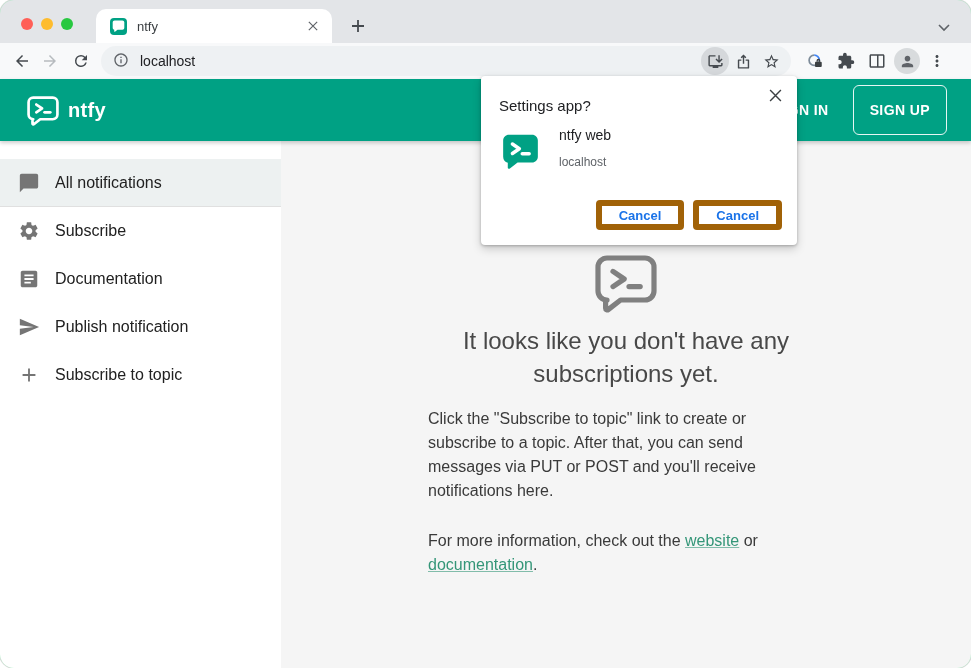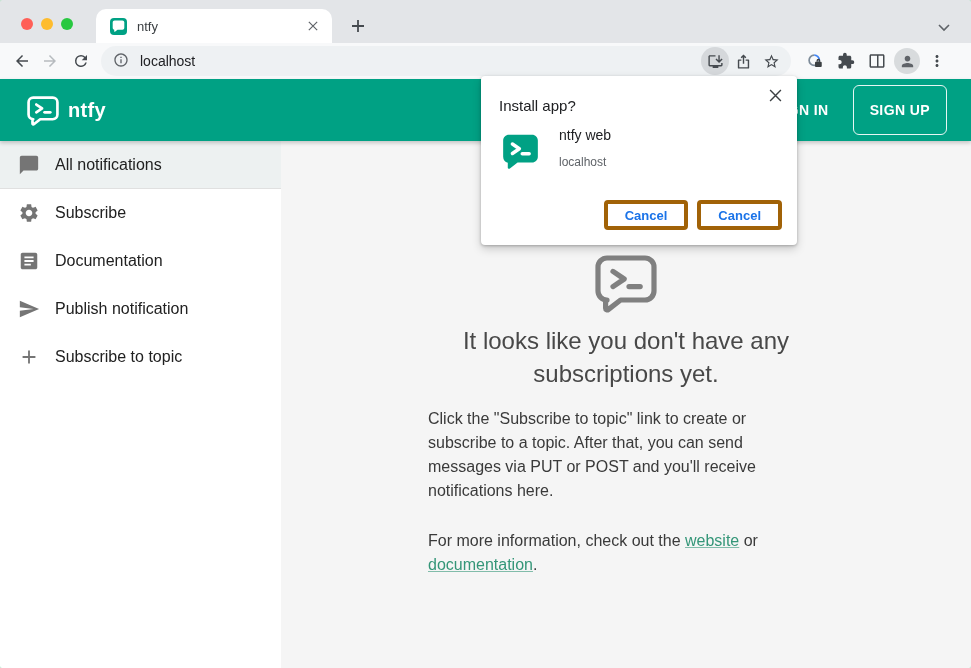--- a/index.html
+++ b/index.html
@@ -10,21 +10,21 @@
     --icon-gray:#5f6368;
     --side-icon:#757575;
     --txt:#212121;
     --strip:#e3e5e8;
     --toolbar:#f8f9fa;
     --pill:#eef1f3;
   }
   *{margin:0;padding:0;box-sizing:border-box;}
   html,body{background:#fff;}
   body{font-family:"Liberation Sans", sans-serif; -webkit-font-smoothing:antialiased;}
-  .window{position:relative;width:971px;height:668px;border-radius:2px;overflow:hidden;
+  .window{position:relative;width:971px;height:668px;border-radius:14px;overflow:hidden;
     background:#86efac;box-shadow:0 0 0 1px rgba(0,0,0,.15);}
 
   
   .tabstrip{position:absolute;top:0;left:0;right:0;height:43px;background:var(--strip);}
   .traffic{position:absolute;top:18px;left:21px;display:flex;gap:8px;}
   .traffic span{width:12px;height:12px;border-radius:50%;display:block;}
   .t-red{background:#ff5f57;} .t-yellow{background:#febc2e;} .t-green{background:#28c840;}
   .tab{position:absolute;left:96px;top:9px;width:236px;height:34px;background:#fff;
     border-radius:10px 10px 0 0;display:flex;align-items:center;padding:0 10px 0 14px;}
   .tab-favicon{width:17px;height:17px;border-radius:4px;background:var(--teal);
@@ -64,21 +64,21 @@
   .brand-logo{margin-left:26px;width:34px;height:31px;color:#fff;flex:none;}
   .brand-name{color:#fff;font-size:20px;font-weight:bold;margin-left:8px;letter-spacing:.3px;}
   .header-actions{position:absolute;right:24px;top:0;height:62px;display:flex;align-items:center;gap:16px;}
   .signin{color:#fff;font-size:14px;font-weight:bold;letter-spacing:.4px;background:none;border:none;
     padding:8px 8px;cursor:pointer;font-family:inherit;}
   .signup{color:#fff;font-size:14px;font-weight:bold;letter-spacing:.4px;background:none;
     border:1.5px solid rgba(255,255,255,.9);border-radius:6px;padding:16px 16px;cursor:pointer;font-family:inherit;}
 
   
   .sidebar{position:absolute;top:141px;left:0;bottom:0;width:296px;background:#fff;
-    border-right:1px solid #e2e2e2;padding-top:0;}
+    border-right:1px solid #e2e2e2;padding-top:18px;}
   .side-item{height:48px;display:flex;align-items:center;padding-left:18px;cursor:pointer;}
   .side-item.selected{background:#edf1f1;border-bottom:1px solid #e0e0e0;}
   .side-item .icn{width:22px;height:22px;flex:none;fill:var(--side-icon);}
   .side-label{font-size:16px;color:var(--txt);margin-left:15px;}
 
   
   .main{position:absolute;top:141px;left:281px;right:0;bottom:0;background:#f5f5f5;
     text-align:center;padding-top:112px;overflow:hidden;}
   .big-logo{width:66px;height:60px;color:#808080;display:block;margin:0 auto;}
   .empty-heading{font-size:24px;line-height:33px;color:#484848;max-width:430px;margin:11px auto 0;font-weight:normal;}
@@ -90,21 +90,21 @@
   
   .dialog{position:absolute;left:481px;top:76px;width:316px;height:169px;background:#fff;
     border-radius:4px;box-shadow:0 1px 3px rgba(0,0,0,.24),0 4px 10px rgba(0,0,0,.18);z-index:50;}
   .dlg-title{position:absolute;left:18px;top:21px;font-size:15px;color:#202124;}
   .dlg-close{position:absolute;right:11px;top:8px;width:22px;height:22px;display:flex;align-items:center;justify-content:center;cursor:pointer;}
   .dlg-close svg{width:13px;height:13px;stroke:#3c4043;}
   .dlg-appicon{position:absolute;left:21px;top:57px;width:37px;height:37px;}
   .dlg-appname{position:absolute;left:78px;top:51px;font-size:14px;color:#202124;}
   .dlg-origin{position:absolute;left:78px;top:79px;font-size:12px;color:#5f6368;}
   .dlg-buttons{position:absolute;right:15px;bottom:15px;display:flex;gap:9px;}
-  .dlg-btn{height:30px;padding:0 17px;background:#fff;border:4px solid #a16207;border-radius:4px;
+  .dlg-btn{height:30px;padding:0 17px;background:#fff;border:6px solid #a16207;border-radius:4px;
     color:var(--blue);font-size:13px;font-weight:bold;font-family:inherit;cursor:pointer;}
 </style>
 </head>
 <body>
 
 <svg width="0" height="0" style="position:absolute">
   <defs>
     <g id="ntfy-logo-outline">
       <path d="M7 2.5h19c2.5 0 4.5 2 4.5 4.5v12c0 2.5-2 4.5-4.5 4.5H13.8L7.6 28.3c-.5.4-1.3 0-1.3-.7v-4.1H7c-2.5 0-4.5-2-4.5-4.5V7c0-2.5 2-4.5 4.5-4.5z" fill="none" stroke="currentColor" stroke-width="2.6" stroke-linejoin="round"></path>
       <path d="M10 9.2l5.6 3.8-5.6 3.8" fill="none" stroke="currentColor" stroke-width="2.6" stroke-linecap="round" stroke-linejoin="round"></path>
@@ -272,21 +272,21 @@
         <use href="#ntfy-logo-outline"></use>
       </svg>
     <h2 class="empty-heading">It looks like you don't have any subscriptions yet.</h2>
     <div class="paras">
       <p>Click the "Subscribe to topic" link to create or subscribe to a topic. After that, you can send messages via PUT or POST and you'll receive notifications here.</p>
       <p><span>For more information, check out the </span><a>website</a><span> or </span><a>documentation</a><span>.</span></p>
     </div>
   </main>
 
   <div class="dialog">
-    <div class="dlg-title">Install app?</div>
+    <div class="dlg-title">Settings app?</div>
     <div class="dlg-close">
       <svg viewBox="0 0 12 12" fill="none" stroke-width="1.3">
           <path d="M1 1l10 10M11 1L1 11"></path>
         </svg>
     </div>
     <svg class="dlg-appicon" viewBox="0 0 32 31" style="color:#00a184">
         <use href="#ntfy-logo-filled"></use>
       </svg>
     <div class="dlg-appname">ntfy web</div>
     <div class="dlg-origin">localhost</div>

